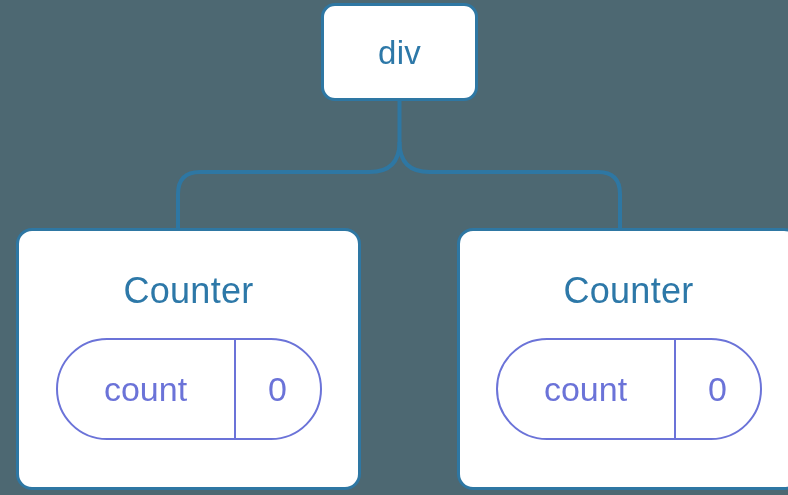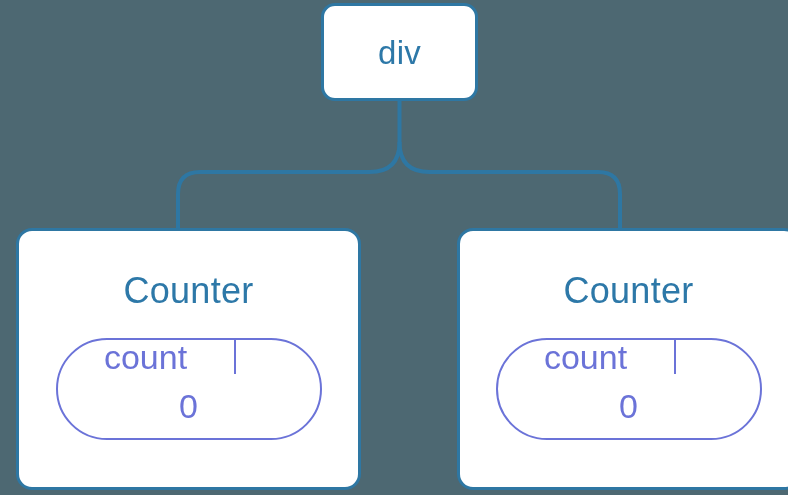--- a/index.html
+++ b/index.html
@@ -86,21 +86,20 @@
   .state-pill {
     margin-top: 29px;
     box-sizing: border-box;
     height: 102px;
     width: 266px;
     border: 2px solid #701a75;
     border-radius: 51px;
     display: flex;
     align-items: stretch;
     background: #ffffff;
-    flex-direction: column;
   }
   .pill-key,
   .pill-value {
     display: flex;
     align-items: center;
     justify-content: center;
     color: #6b73d8;
     font-size: 34px;
     line-height: 1;
   }

